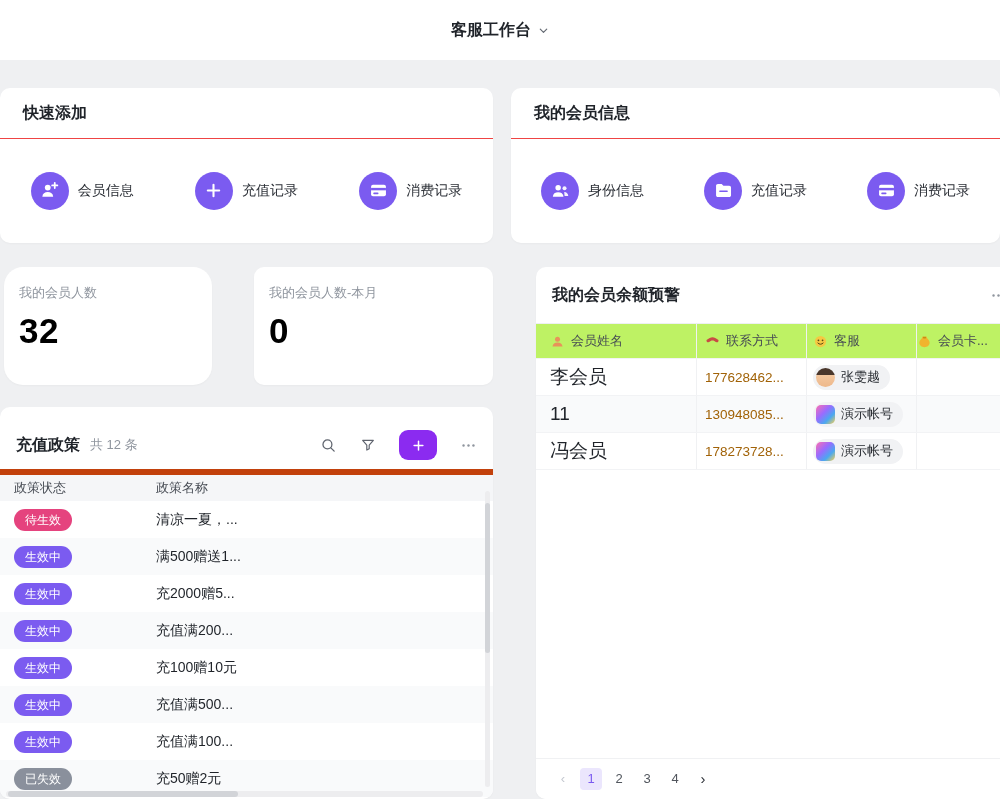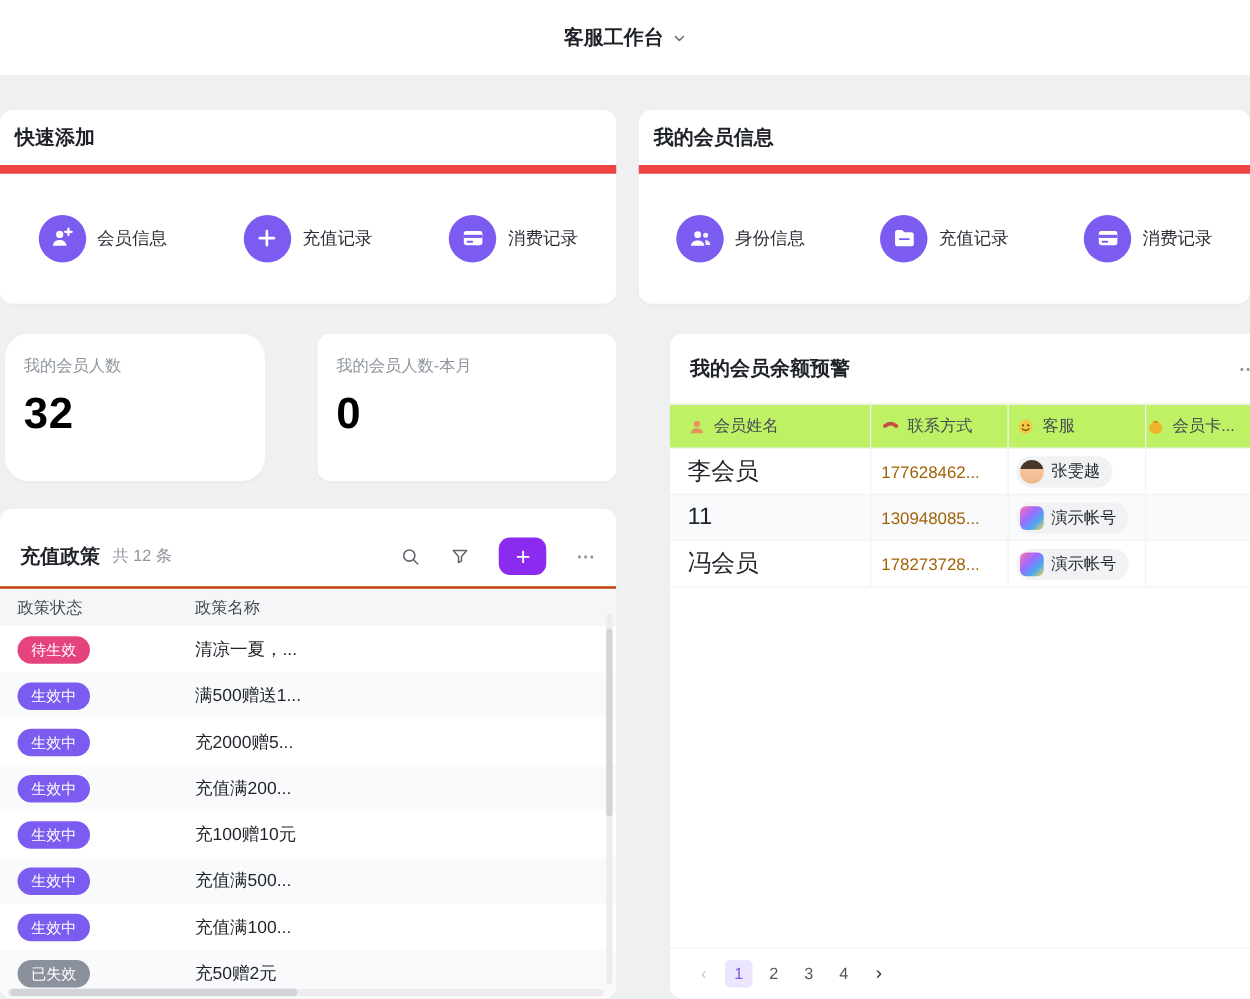--- a/index.html
+++ b/index.html
@@ -26,22 +26,22 @@
     box-shadow: 0 1px 2px rgba(31,35,41,0.03);
   }
   .c-quickadd { left: 0; top: 88px; width: 493px; height: 155px; }
   .c-myinfo   { left: 511px; top: 88px; width: 489px; height: 155px; }
   .c-stat1    { left: 4px; top: 267px; width: 208px; height: 118px; border-radius: 19px; }
   .c-stat2    { left: 254px; top: 267px; width: 239px; height: 118px; }
   .c-balance  { left: 536px; top: 267px; width: 489px; height: 532px; overflow: hidden; }
   .c-policy   { left: 0; top: 407px; width: 493px; height: 392px; overflow: hidden; }
 
   .card-title-row {
-    height: 51px; display: flex; align-items: center; padding: 0 12px;
-    font-size: 16px; font-weight: 600; border-bottom: 7px solid #ef4444;
+    height: 51px; display: flex; align-items: center; padding: 0 23px;
+    font-size: 16px; font-weight: 600; border-bottom: 1px solid #ef4444;
   }
 
   
   .actions { display: flex; justify-content: space-around; align-items: center; height: 103px; }
   .action { display: flex; flex-direction: row; align-items: center; gap: 9px; cursor: pointer; }
   .bubble {
     width: 38px; height: 38px; border-radius: 50%; background: #7B5BF0;
     display: flex; align-items: center; justify-content: center;
   }
   .bubble svg { width: 21px; height: 21px; display: block; }
@@ -98,21 +98,21 @@
   .p-head { height: 48px; display: flex; align-items: center; padding: 0 16px; margin-top: 14px; }
   .p-title { font-size: 16px; font-weight: 600; }
   .p-count { font-size: 13px; color: #8f959e; margin-left: 10px; }
   .p-tools { margin-left: auto; display: flex; align-items: center; gap: 23px; }
   .tool-icon { cursor: pointer; display: flex; align-items: center; }
   .plus-btn {
     width: 38px; height: 30px; border-radius: 9px; background: #8B2BF0; border: none;
     display: flex; align-items: center; justify-content: center; cursor: pointer;
   }
   .p-colhead {
-    height: 32px; background: #f5f6f8; border-top: 2px solid #c2410c;
+    height: 32px; background: #f5f6f8; border-top: 6px solid #c2410c;
     display: flex; align-items: center; font-size: 13px; color: #474c54;
   }
   .pc1 { width: 156px; padding-left: 14px; }
   .pc2 { flex: 1; }
   .prow { height: 37px; display: flex; align-items: center; background: #fff; }
   .prows .prow:nth-child(even) { background: #f9fafb; }
   .prow-name { font-size: 14px; color: #1f2329; }
   .badge {
     display: inline-block; height: 22px; line-height: 22px; padding: 0 11px;
     border-radius: 11px; font-size: 12px; color: #fff;

